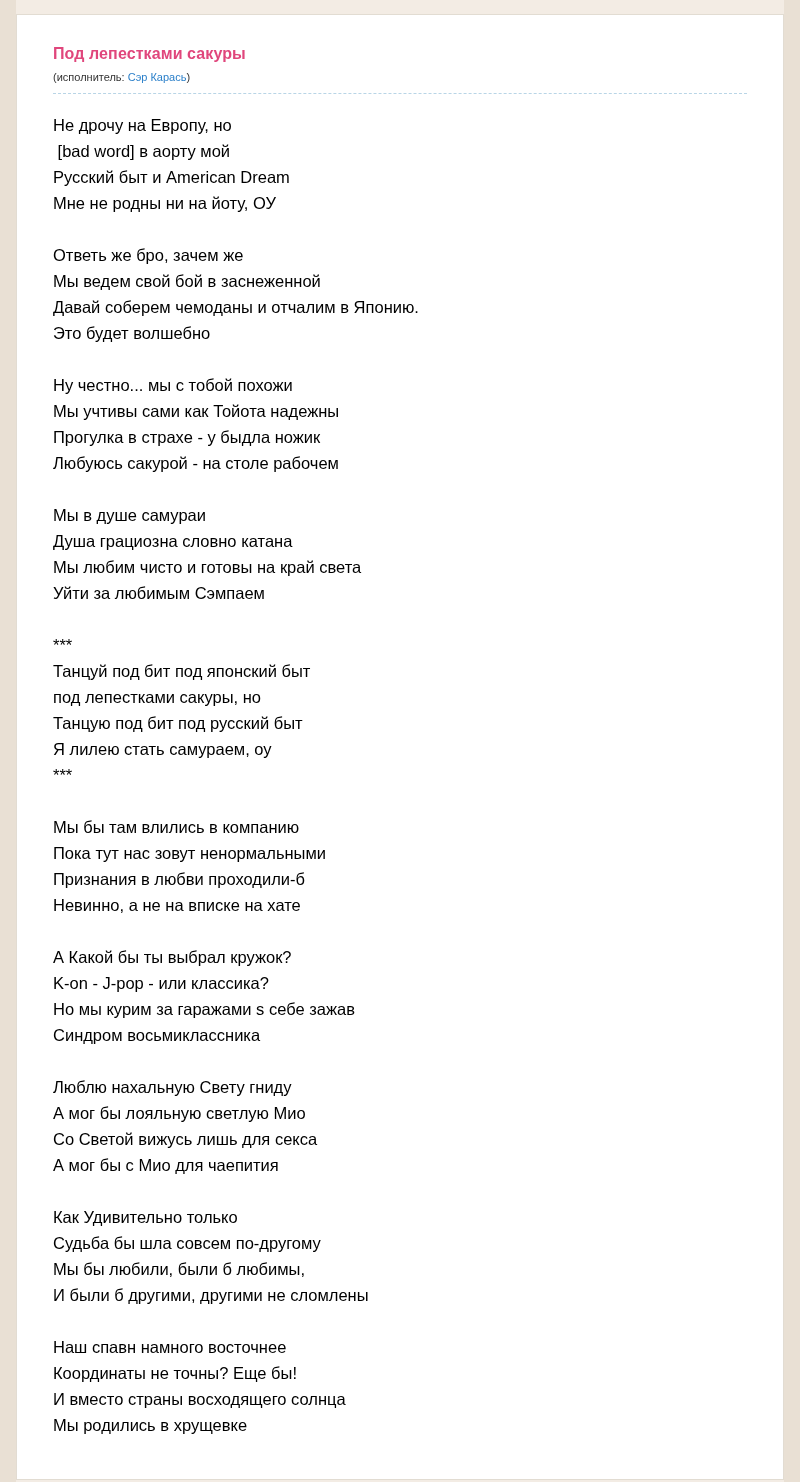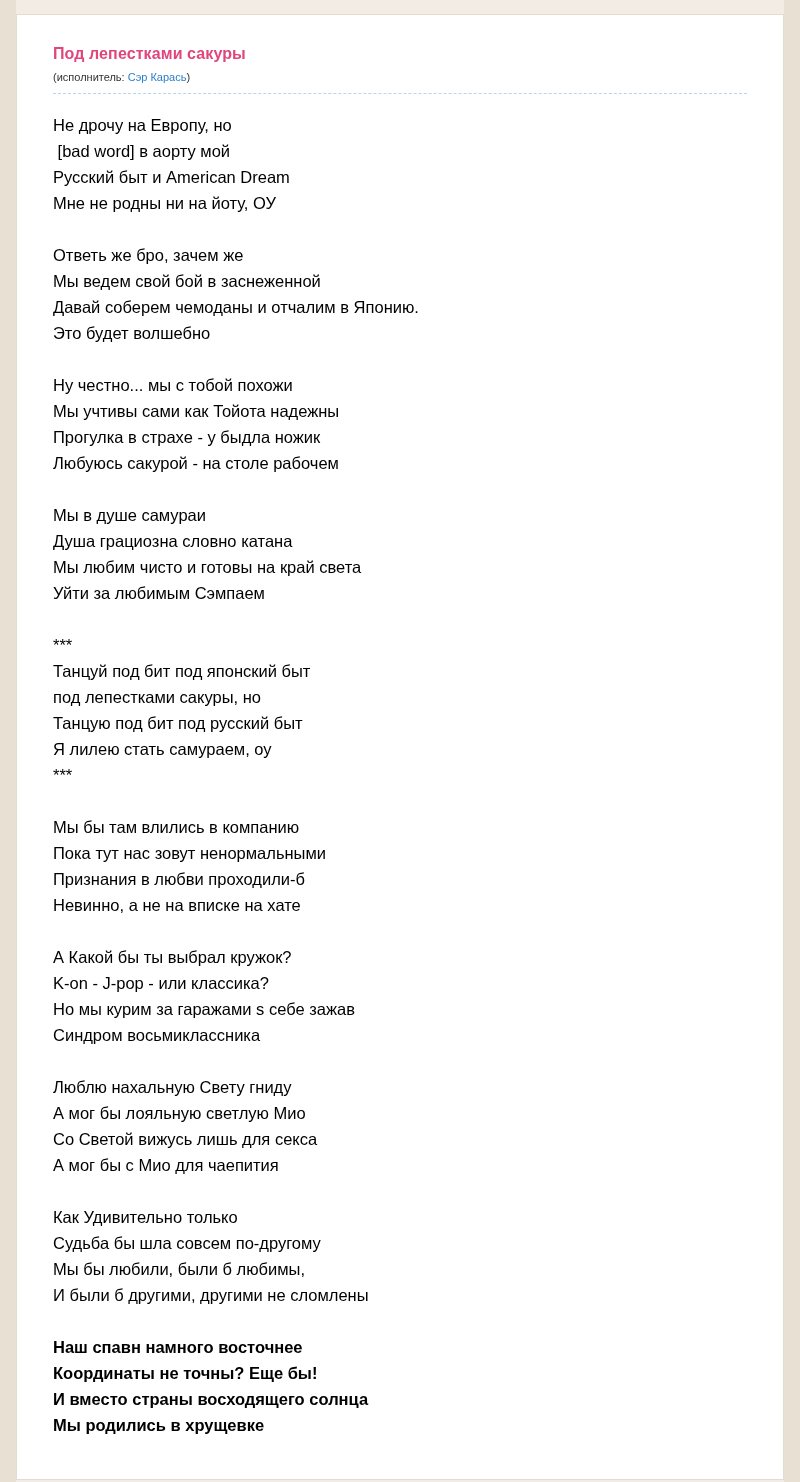--- a/index.html
+++ b/index.html
@@ -54,21 +54,20 @@
     line-height: 26px;
     color: #000000;
     white-space: pre-wrap;
     word-wrap: break-word;
   }
   .lyrics-block {
     margin: 0 0 26px 0;
   }
   .lyrics-block:last-child {
     margin-bottom: 0;
-    font-weight: bold;
   }
   .lyric-line {
     min-height: 26px;
   }
 </style>
 </head>
 <body>
 
 <div class="page-wrap">
   <div class="sheet">

